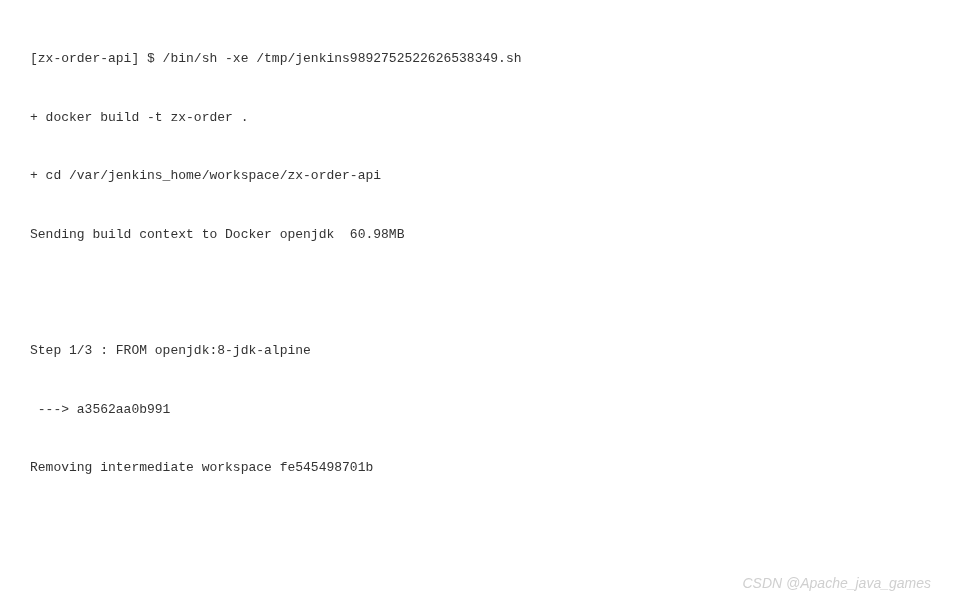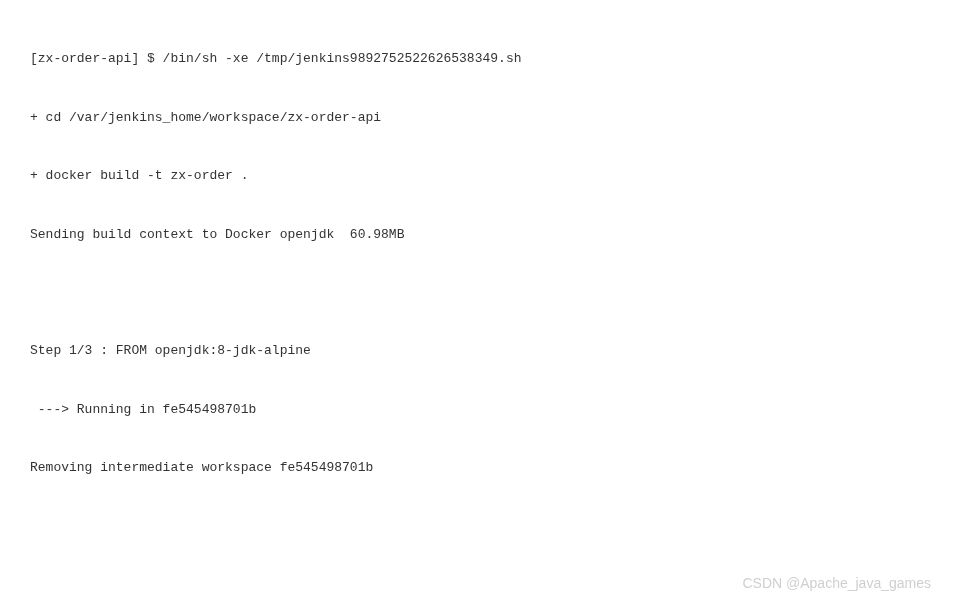--- a/index.html
+++ b/index.html
@@ -28,33 +28,34 @@
       min-height: 19px;
     }
     .watermark {
       position: absolute;
       bottom: 15px;
       right: 30px;
       color: #bbb;
       font-family: Arial, sans-serif;
       font-size: 14px;
       opacity: 0.7;
+      font-style: italic;
     }
   </style>
 </head>
 <body>
 
 <div class="console-output">
   <span class="line">[zx-order-api] $ /bin/sh -xe /tmp/jenkins9892752522626538349.sh</span>
+  <span class="line">+ docker build -t zx-order .</span>
   <span class="line">+ cd /var/jenkins_home/workspace/zx-order-api</span>
-  <span class="line">+ docker build -t zx-order .</span>
   <span class="line">Sending build context to Docker openjdk  60.98MB</span>
   <span class="line"></span>
   <span class="line">Step 1/3 : FROM openjdk:8-jdk-alpine</span>
-  <span class="line"> ---&gt; Running in fe545498701b</span>
+  <span class="line"> ---&gt; a3562aa0b991</span>
   <span class="line">Removing intermediate workspace fe545498701b</span>
   
   
   
   
   
   
   
   
   

